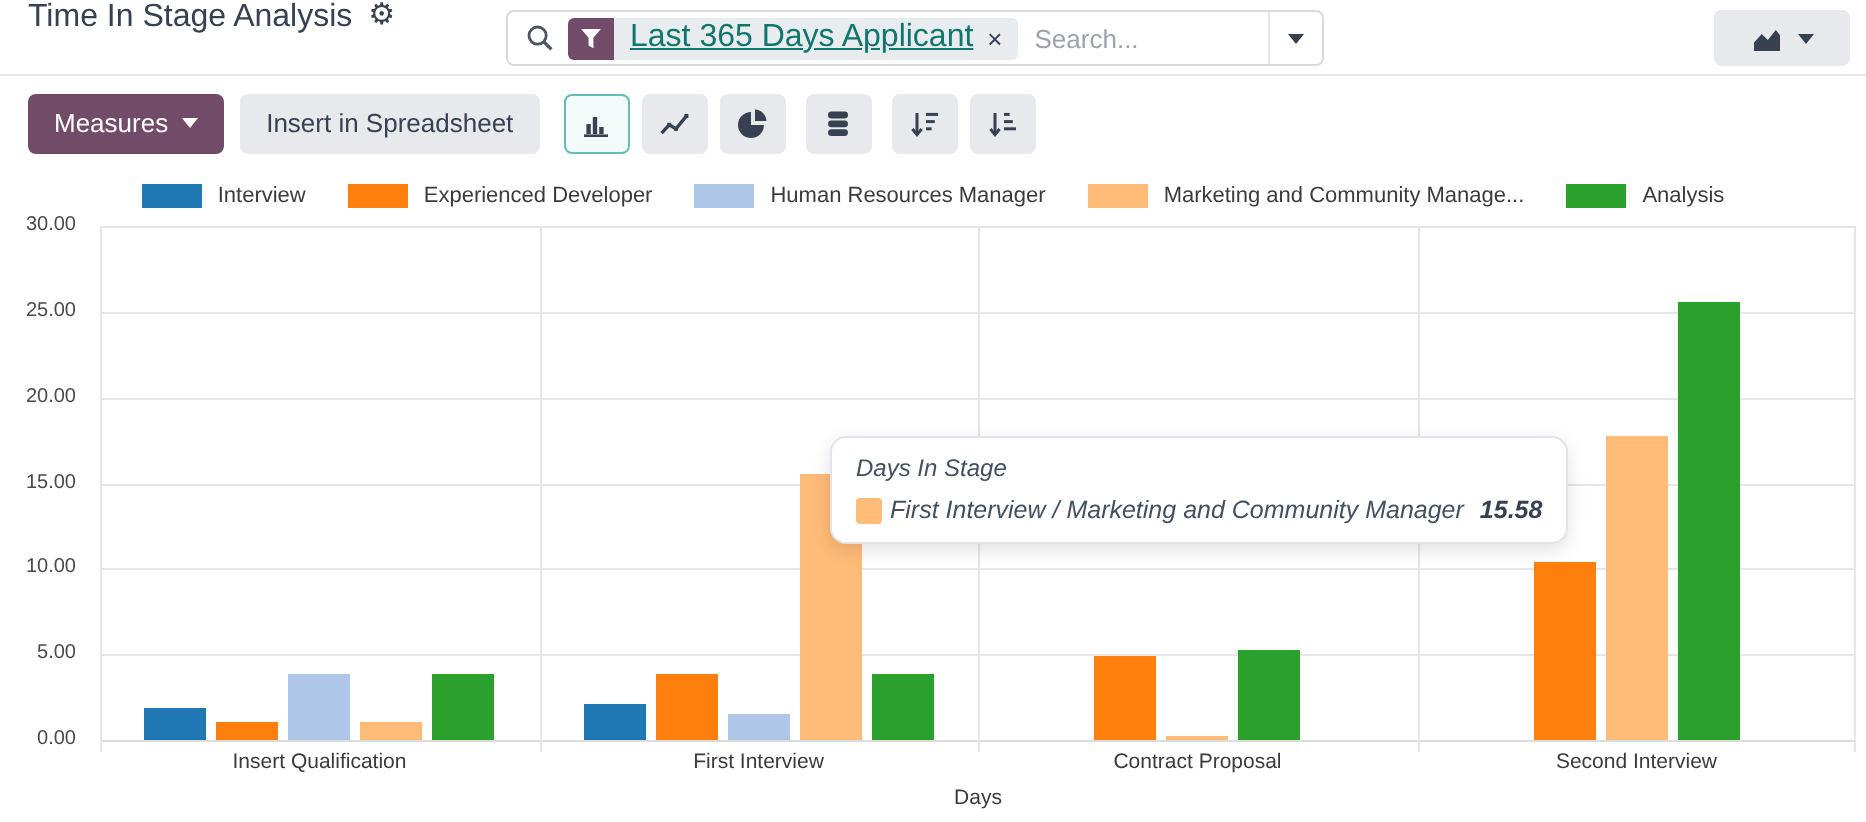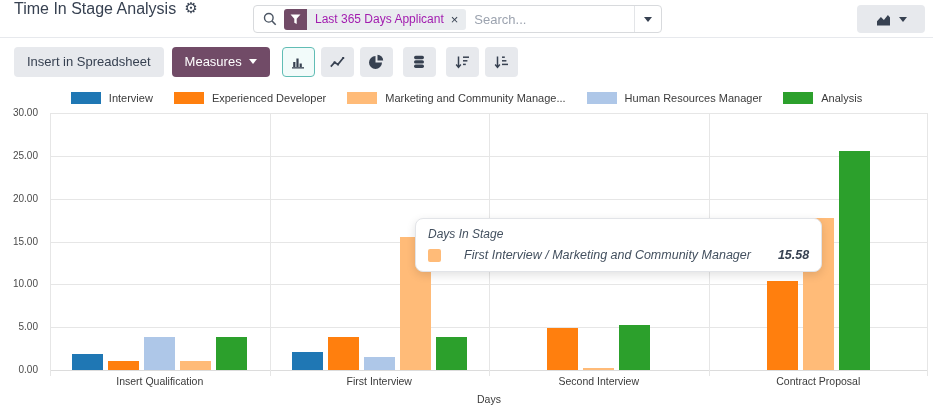--- a/index.html
+++ b/index.html
@@ -18,21 +18,21 @@
   .gear { font-size:15px; color:#374151; cursor:pointer; line-height:1; }
   .searchbar {
     position:absolute; left:253px; top:5px; width:409px; height:28px;
     border:1px solid #d8dadd; border-radius:4px; background:#fff;
     display:flex; align-items:center;
   }
   .search-mag { margin:0 7px 0 9px; flex:0 0 auto; display:flex; }
   .facet { display:flex; align-items:stretch; height:21px; border-radius:3px; overflow:hidden; flex:0 0 auto; cursor:pointer; }
   .facet-icon { background:#714B67; width:23px; display:flex; align-items:center; justify-content:center; }
   .facet-body { background:#e9ecef; display:flex; align-items:center; gap:7px; padding:0 8px; }
-  .facet-label { font-size:12px; color:#a21caf; white-space:nowrap; }
+  .facet-label { font-size:16px; color:#0f766e; white-space:nowrap;text-decoration:underline; }
   .facet-close { font-size:13px; color:#374151; cursor:pointer; line-height:1; }
   .search-input {
     flex:1 1 auto; border:none; outline:none; background:transparent;
     font-family:"Liberation Sans", sans-serif; font-size:13px; color:#374151; padding:0 8px; min-width:0;
   }
   .search-input::placeholder { color:#9ca3af; }
   .search-caret {
     flex:0 0 27px; height:100%; border:none; border-left:1px solid #e3e5e8; background:transparent;
     display:flex; align-items:center; justify-content:center; color:#374151; cursor:pointer;
   }
@@ -69,21 +69,21 @@
   .xlabels { position:absolute; left:50px; top:375px; width:878px; display:flex; }
   .xlabel { flex:1 1 0; text-align:center; font-size:10.5px; color:#3b3b3b; }
   .xtitle { position:absolute; left:50px; top:393px; width:878px; text-align:center; font-size:10.5px; color:#3b3b3b; }
   
   .tooltip {
     position:absolute; left:415px; top:218px; z-index:5; min-width:311px;
     background:#fff; border:1px solid #e2e4e8; border-radius:8px;
     box-shadow:0 3px 10px rgba(0,0,0,.12); padding:8px 12px 9px 12px;font-style:italic;
   }
   .tt-title { font-size:12px; font-weight:500; color:#43505f; margin-bottom:7px; }
-  .tt-row { display:flex; align-items:center; gap:23px; }
+  .tt-row { display:flex; align-items:center; gap:4px; }
   .tt-swatch { width:13px; height:13px; border-radius:2px; flex:0 0 auto; }
   .tt-label { font-size:12.5px; color:#43505f; white-space:nowrap; }
   .tt-value { font-size:12.5px; font-weight:700; color:#374151; margin-left:4px; }
   svg { display:block; }
 </style>
 </head>
 <body>
 
 <div class="page">
 
@@ -121,26 +121,26 @@
       <span>
         <svg width="17" height="15" viewBox="0 0 16 15">
             <path d="M1.5 13.5 v-4.2 L5.4 5 l3 3 L12.4 3 l2.1 2.6 v7.9 Z" fill="#374151"></path>
           </svg>
       </span>
       <span class="caret"></span>
     </button>
   </header>
 
   <div class="controlbar">
-    <button class="btn btn-secondary">
-      <span>Insert in Spreadsheet</span>
-    </button>
     <button class="btn btn-primary">
       <span>Measures</span>
       <span class="caret"></span>
+    </button>
+    <button class="btn btn-secondary">
+      <span>Insert in Spreadsheet</span>
     </button>
     <div class="tiles">
       <button class="tile active">
         <svg width="16" height="16" viewBox="0 0 16 16">
             <g fill="#374151">
               <rect x="3.2" y="8" width="2.2" height="5"></rect>
               <rect x="6.4" y="4.5" width="2.2" height="8.5"></rect>
               <rect x="9.6" y="9.5" width="2.2" height="3.5"></rect>
               <rect x="2" y="13.2" width="12" height="1.3"></rect>
             </g>
@@ -199,26 +199,26 @@
   <div class="legend">
       <div class="leg-item">
         <span class="leg-swatch" style="background: rgb(31, 119, 180);"></span>
         <span class="leg-label">Interview</span>
       </div>
       <div class="leg-item">
         <span class="leg-swatch" style="background: rgb(255, 127, 14);"></span>
         <span class="leg-label">Experienced Developer</span>
       </div>
       <div class="leg-item">
+        <span class="leg-swatch" style="background: rgb(174, 199, 232);"></span>
+        <span class="leg-label">Human Resources Manager</span>
+      </div>
+      <div class="leg-item">
         <span class="leg-swatch" style="background: rgb(255, 187, 120);"></span>
         <span class="leg-label">Marketing and Community Manage...</span>
-      </div>
-      <div class="leg-item">
-        <span class="leg-swatch" style="background: rgb(174, 199, 232);"></span>
-        <span class="leg-label">Human Resources Manager</span>
       </div>
       <div class="leg-item">
         <span class="leg-swatch" style="background: rgb(44, 160, 44);"></span>
         <span class="leg-label">Analysis</span>
       </div>
     </div>
   <div class="yaxis">
       <div class="ytick" style="top: -6px;">30.00</div>
       <div class="ytick" style="top: 36.8333px;">25.00</div>
       <div class="ytick" style="top: 79.6667px;">20.00</div>
@@ -263,22 +263,22 @@
         <div class="group">
           <div class="bar" style="height: 34.6667%; background: rgb(255, 127, 14);"></div>
           <div class="bar" style="height: 59%; background: rgb(255, 187, 120);"></div>
           <div class="bar" style="height: 85.3333%; background: rgb(44, 160, 44);"></div>
         </div>
       </div>
     </div>
   <div class="xlabels">
       <div class="xlabel">Insert Qualification</div>
       <div class="xlabel">First Interview</div>
+      <div class="xlabel">Contract Proposal</div>
       <div class="xlabel">Second Interview</div>
-      <div class="xlabel">Contract Proposal</div>
     </div>
   <div class="xtitle">Days</div>
 
   <div class="tooltip">
     <div class="tt-title">Days In Stage</div>
     <div class="tt-row">
       <span class="tt-swatch" style="background: rgb(255, 187, 120);"></span>
       <span class="tt-label">First Interview / Marketing and Community Manager</span>
       <span class="tt-value">15.58</span>
     </div>

